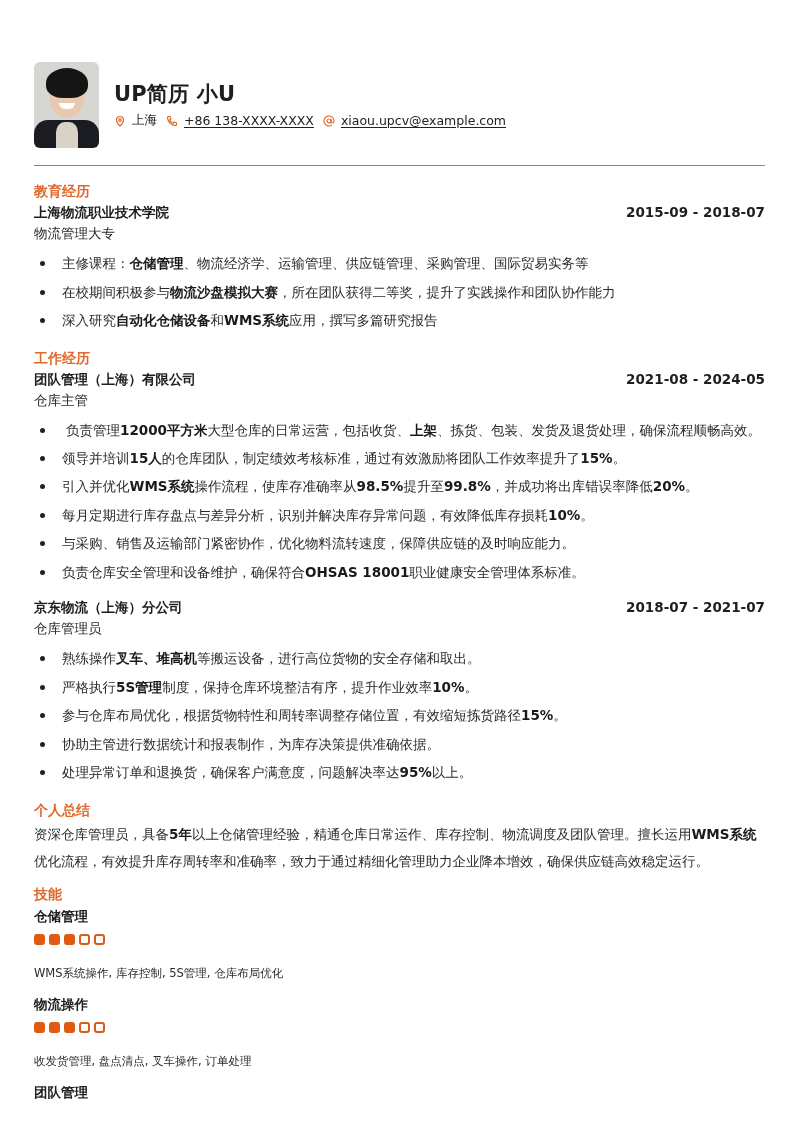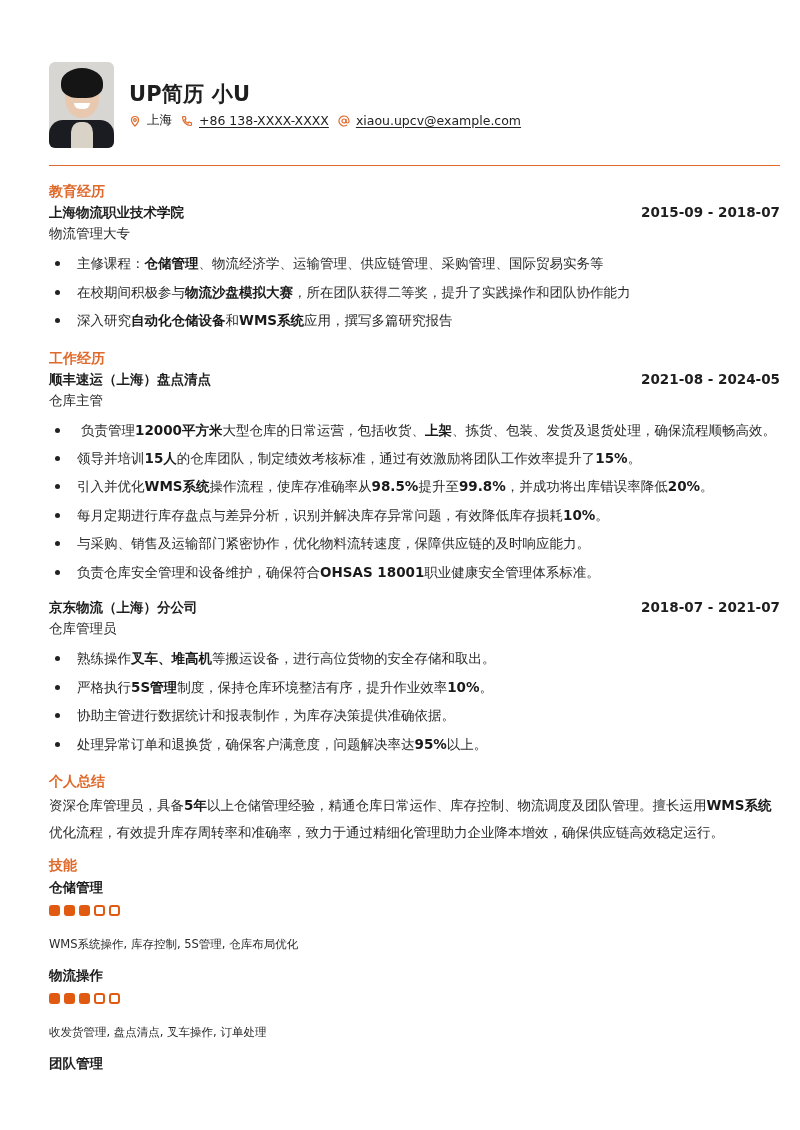--- a/index.html
+++ b/index.html
@@ -3,21 +3,21 @@
   <meta charset="utf-8">
   <style>
     * { margin: 0; padding: 0; box-sizing: border-box; }
     html, body { width: 800px; height: 1130px; background: #ffffff; overflow: hidden; }
     body {
       font-family: "DejaVu Sans", "Liberation Sans", sans-serif;
       color: #222222;
       font-size: 13.5px;
       position: relative;
     }
-    .page { position: absolute; left: 15px; top: 0; width: 652px; height: 1130px; background: #fff; }
+    .page { position: absolute; left: 0; top: 0; width: 652px; height: 1130px; background: #fff; }
     .header { position: absolute; left: 34px; top: 62px; display: flex; align-items: flex-start; }
     .avatar {
       width: 65px; height: 86px; border-radius: 6px; overflow: hidden;
       background: #d8d6d2; position: relative;
     }
     .avatar .hair { position: absolute; left: 12px; top: 6px; width: 42px; height: 30px; background: #151515; border-radius: 50% 50% 40% 40%; }
     .avatar .face { position: absolute; left: 16px; top: 16px; width: 34px; height: 40px; background: #e8c8ae; border-radius: 45% 45% 50% 50%; }
     .avatar .smile { position: absolute; left: 25px; top: 41px; width: 16px; height: 6px; background: #fff; border-radius: 0 0 8px 8px; }
     .avatar .body { position: absolute; left: 0; top: 58px; width: 65px; height: 30px; background: #1a1c22; border-radius: 14px 14px 0 0; }
     .avatar .shirt { position: absolute; left: 22px; top: 60px; width: 22px; height: 26px; background: #d9d2c6; border-radius: 40% 40% 0 0; }
@@ -110,21 +110,21 @@
           </ul>
       </div>
     </section>
 
     <div class="gap-sec"></div>
 
     <section>
       <div class="section-title">工作经历</div>
       <div>
         <div class="entry-head">
-          <span>顺丰速运（上海）盘点清点</span>
+          <span>团队管理（上海）有限公司</span>
           <span>2021-08 - 2024-05</span>
         </div>
         <div class="entry-sub">
           <span>仓库主管</span>
         </div>
         <ul class="bullets">
             <li class="wrap"><span>负责管理</span><b>12000平方米</b><span>大型仓库的日常运营，包括收货、</span><b>上架</b><span>、拣货、包装、发货及退货处理，确保流程顺畅高效。</span></li>
             <li><span>领导并培训</span><b>15人</b><span>的仓库团队，制定绩效考核标准，通过有效激励将团队工作效率提升了</span><b>15%</b><span>。</span></li>
             <li><span>引入并优化</span><b>WMS系统</b><span>操作流程，使库存准确率从</span><b>98.5%</b><span>提升至</span><b>99.8%</b><span>，并成功将出库错误率降低</span><b>20%</b><span>。</span></li>
             <li><span>每月定期进行库存盘点与差异分析，识别并解决库存异常问题，有效降低库存损耗</span><b>10%</b><span>。</span></li>
@@ -137,20 +137,21 @@
         <div class="entry-head">
           <span>京东物流（上海）分公司</span>
           <span>2018-07 - 2021-07</span>
         </div>
         <div class="entry-sub">
           <span>仓库管理员</span>
         </div>
         <ul class="bullets">
             <li><span>熟练操作</span><b>叉车、堆高机</b><span>等搬运设备，进行高位货物的安全存储和取出。</span></li>
             <li><span>严格执行</span><b>5S管理</b><span>制度，保持仓库环境整洁有序，提升作业效率</span><b>10%</b><span>。</span></li>
+            <li><span>参与仓库布局优化，根据货物特性和周转率调整存储位置，有效缩短拣货路径</span><b>15%</b><span>。</span></li>
             <li><span>协助主管进行数据统计和报表制作，为库存决策提供准确依据。</span></li>
             <li><span>处理异常订单和退换货，确保客户满意度，问题解决率达</span><b>95%</b><span>以上。</span></li>
           </ul>
       </div>
     </section>
 
     <div class="gap-sec"></div>
 
     <section>
       <div class="section-title">个人总结</div>

